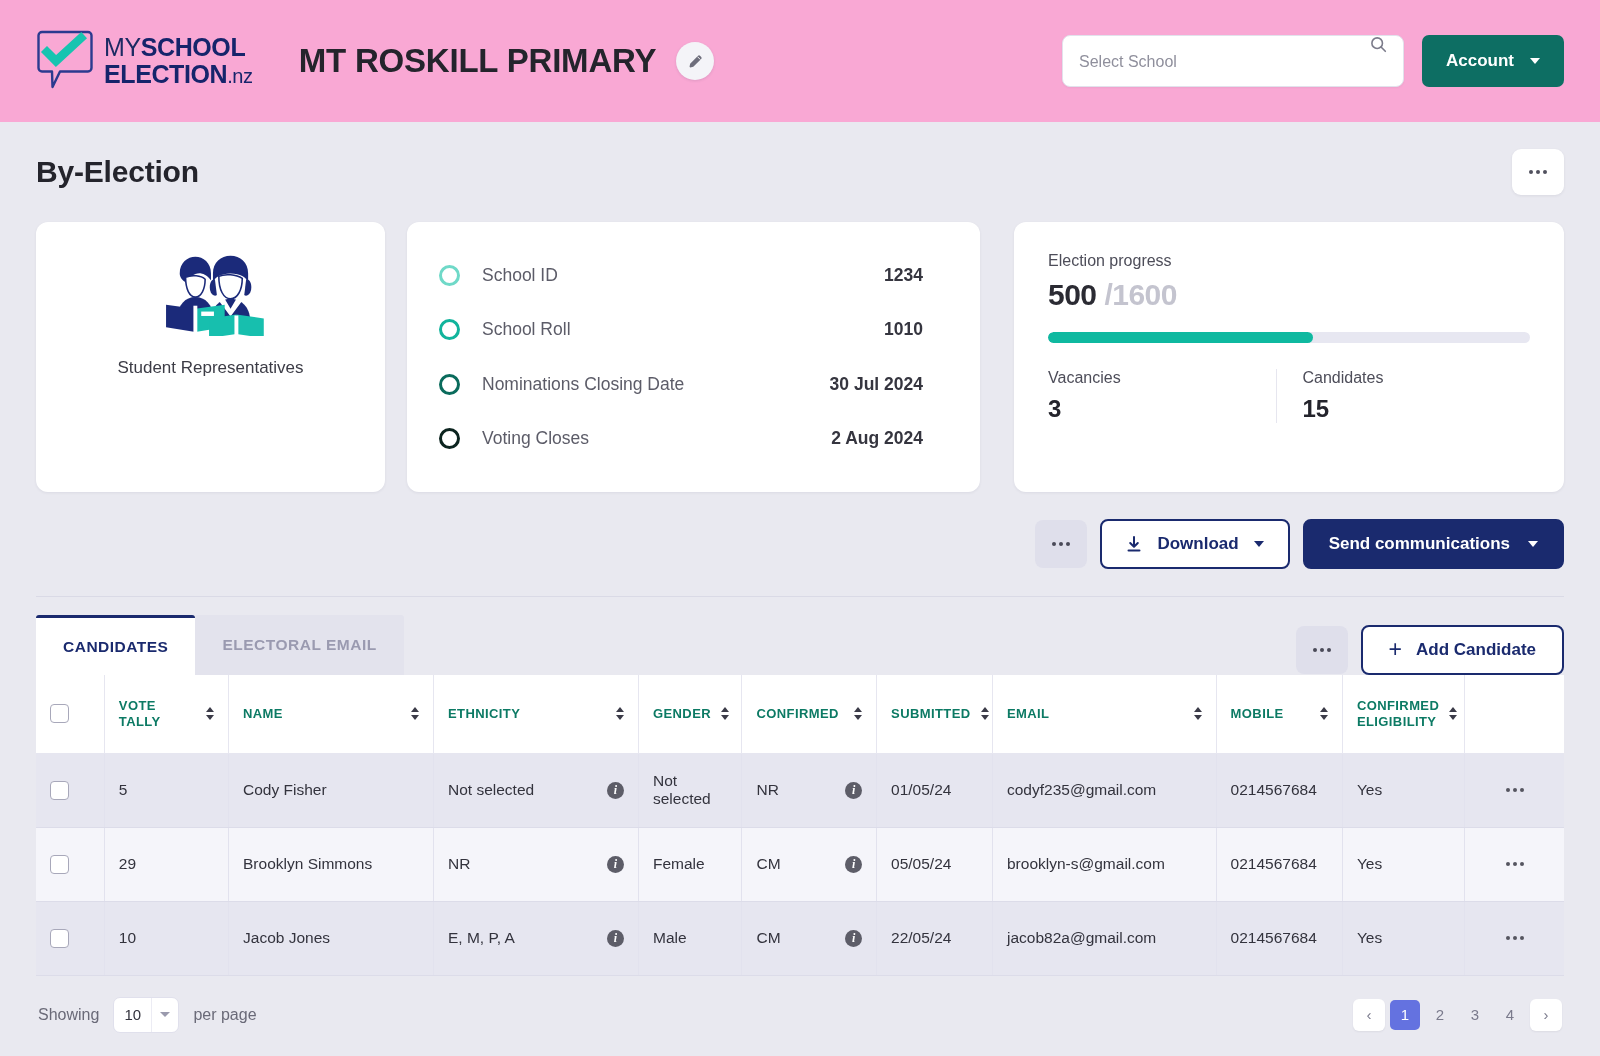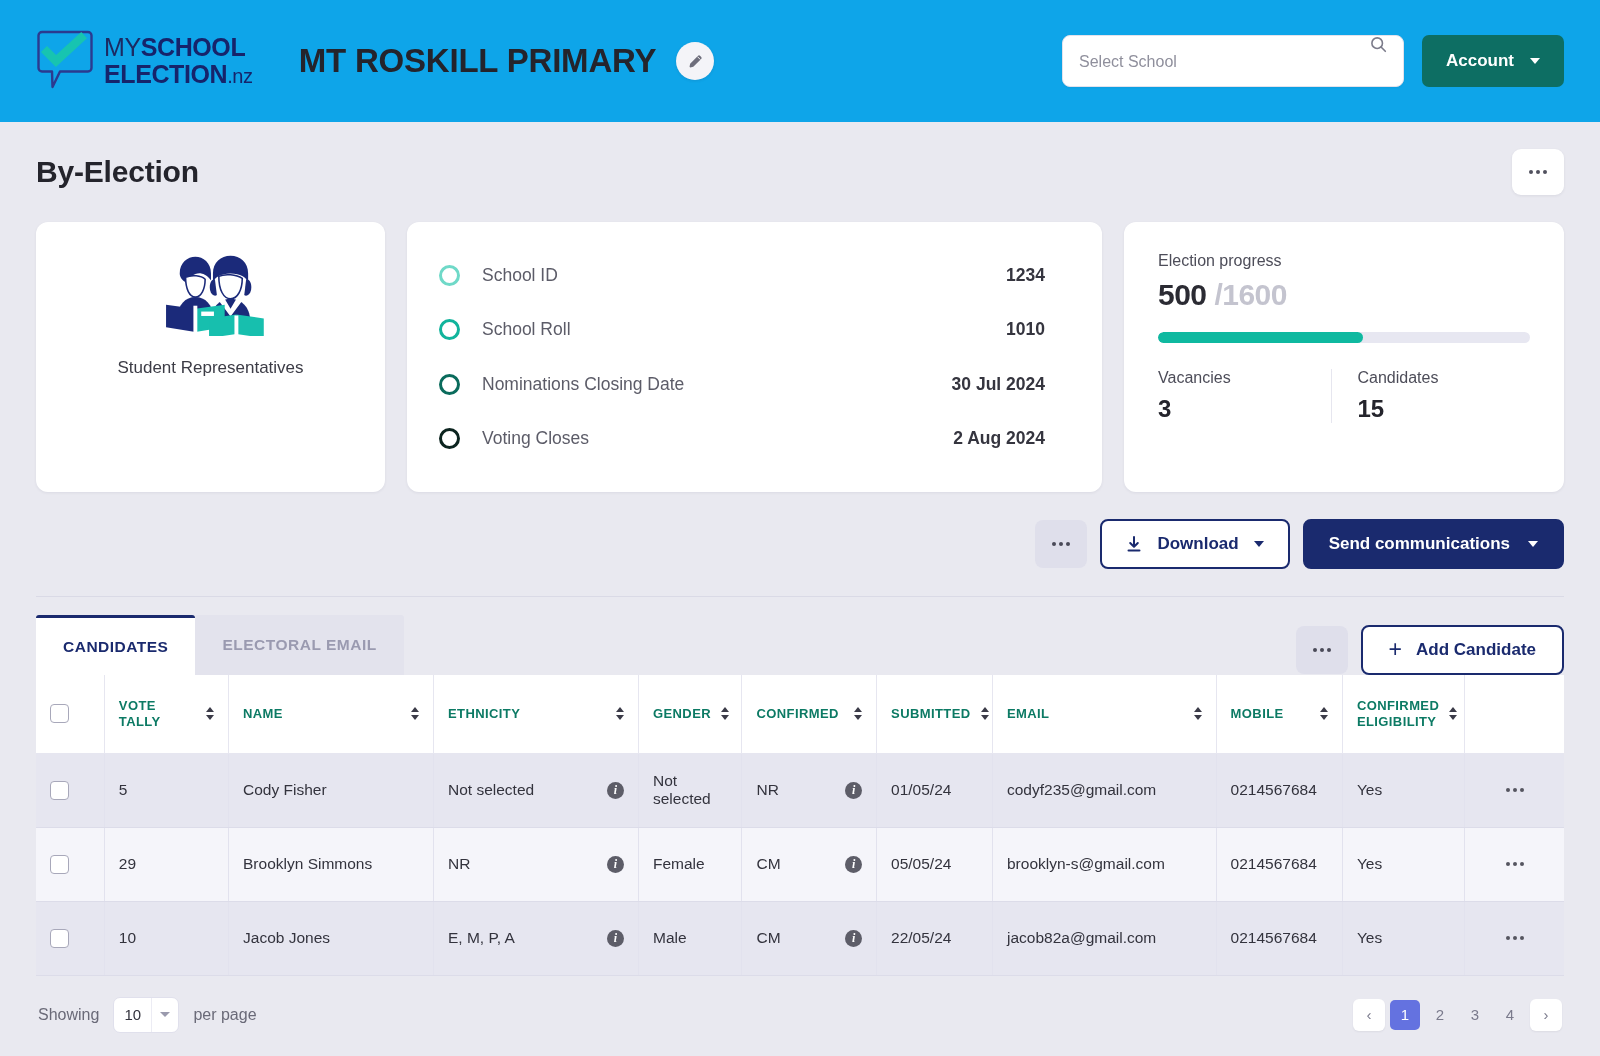--- a/index.html
+++ b/index.html
@@ -7,21 +7,21 @@
     width: 1600px; height: 1056px;
     background: #e9e9f0;
     font-family: "Liberation Sans", sans-serif;
     overflow: hidden;
     color: #2b2b33;
   }
 
   
   .topbar {
     height: 122px;
-    background: #0ea5e9;
+    background: #f9a8d4;
     display: flex;
     align-items: center;
     padding: 0 36px;
     position: relative;
   }
   .logo-wrap { display: flex; align-items: center; gap: 10px; }
   .logo-mark { width: 58px; height: 64px; flex: none; }
   .logo-text { line-height: 1.0; }
   .logo-l1, .logo-l2 { font-size: 25px; letter-spacing: -0.4px; white-space: nowrap; }
   .logo-l1 .thin { font-weight: 400; color: #1c2a63; }
@@ -134,21 +134,21 @@
     height: 54.5px;
   }
   .ring {
     width: 21px; height: 21px; border-radius: 50%;
     border-width: 3px; border-style: solid;
     flex: none;
   }
   .info-label { margin-left: 22px; font-size: 17.5px; color: #5c5c68; }
   .info-value { margin-left: auto; font-size: 17.5px; font-weight: 700; color: #35353f; }
 
-  .card-c { width: 440px; padding: 30px 34px 26px; }
+  .card-c { width: 550px; padding: 30px 34px 26px; margin-left: 12px; }
   .prog-label { font-size: 16px; color: #4d4d59; }
   .prog-nums { margin-top: 8px; font-size: 30px; font-weight: 700; letter-spacing: -0.5px; }
   .prog-nums .den { color: #c4c4cf; font-weight: 700; }
   .prog-track {
     margin-top: 20px;
     height: 11px; border-radius: 6px;
     background: #e7e7f1;
     overflow: hidden;
   }
   .prog-fill { height: 100%; border-radius: 6px; background: #0fb9a0; }

